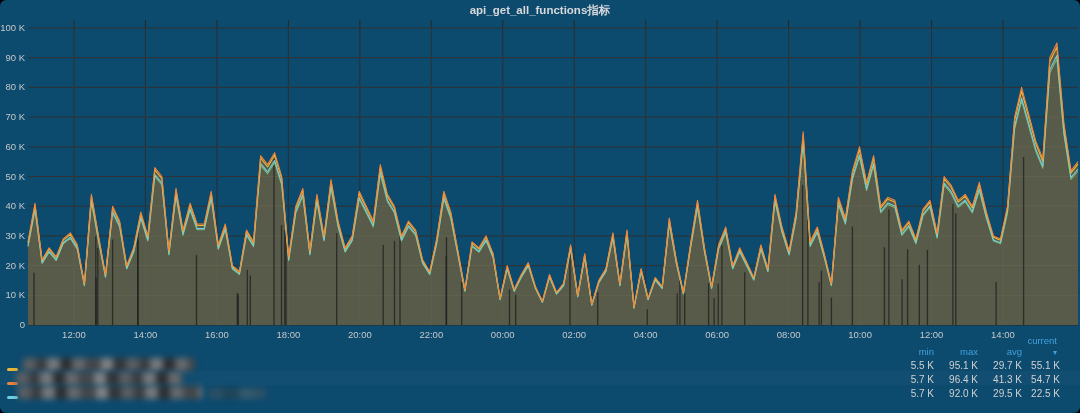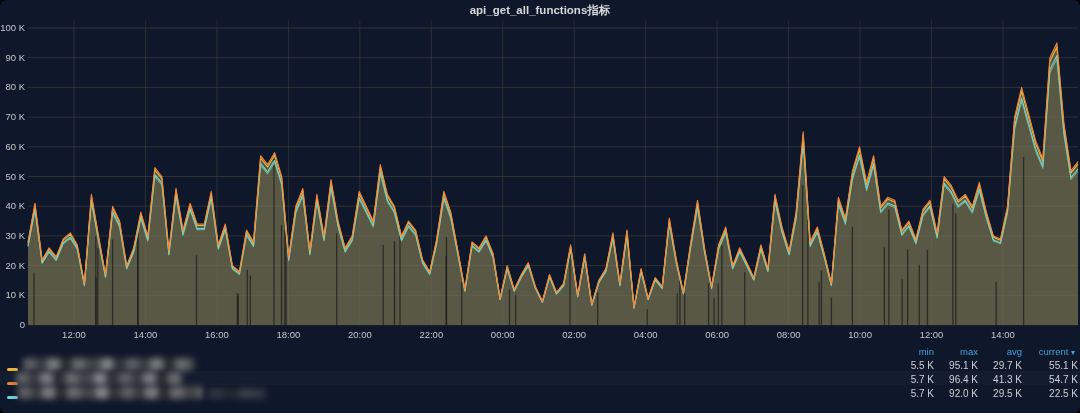--- a/index.html
+++ b/index.html
@@ -1,19 +1,19 @@
 <!DOCTYPE html>
 <html><head>
 <meta charset="utf-8">
 <style>
   html,body{margin:0;padding:0;background:#000;}
   *{box-sizing:border-box;}
   .panel{
     position:relative;width:1080px;height:413px;
-    background:#0f172a;overflow:hidden;border-radius:6px;
+    background:#0c4a6e;overflow:hidden;border-radius:6px;
     font-family:"Liberation Sans",sans-serif;color:#d8d9da;
   }
   .title-bar{
     position:absolute;top:0;left:0;width:100%;height:20px;
     display:flex;align-items:center;justify-content:center;
   }
   .panel-title{
     font-size:11.5px;font-weight:700;color:#d8d9da;cursor:pointer;
   }
   #plot{position:absolute;top:0;left:0;}
@@ -22,23 +22,23 @@
     position:absolute;left:0;top:345px;width:1080px;height:68px;
     font-size:10px;
   }
   .legend-row{
     display:flex;align-items:flex-end;height:14px;padding-left:7px;
   }
   .legend-row.striped{background:rgba(255,255,255,0.025);}
   .legend-header{height:12px;}
   .spacer{flex:1;}
   .stat-cell{width:44px;text-align:right;color:#d0d1d2;}
-  .stat-cell.cur{width:58px;padding-right:2px;}
+  .stat-cell.cur{width:58px;padding-right:20px;}
   .hdr-cell{width:44px;text-align:right;color:#42a0dd;font-size:9.5px;}
-  .hdr-cell.cur{width:58px;padding-right:5px;}
+  .hdr-cell.cur{width:58px;padding-right:23px;}
   .sort-caret{font-size:8px;color:#42a0dd;}
   .dash{
     width:11px;height:3px;border-radius:2px;margin-right:5px;flex:0 0 auto;
   }
   .blurname{
     height:13px;border-radius:2px;
     filter:blur(3px);
     background:repeating-linear-gradient(90deg,
       #5c5e61 0 13px,#3a3c40 13px 24px,#77797c 24px 37px,
       #2c2e31 37px 49px,#68696c 49px 62px,#45474a 62px 78px,

